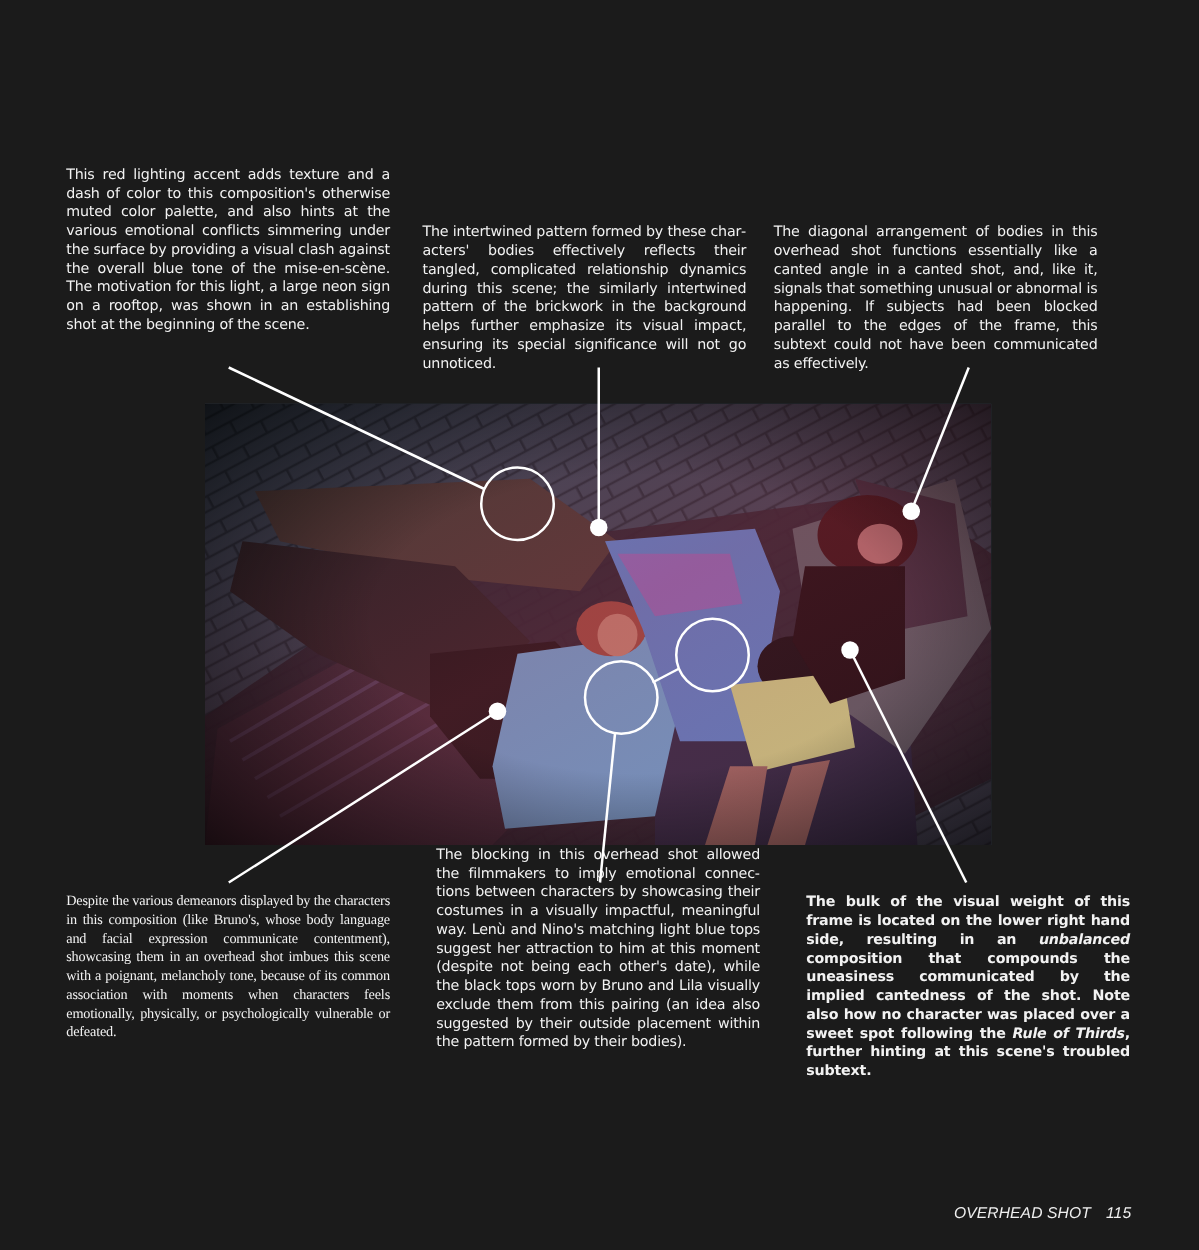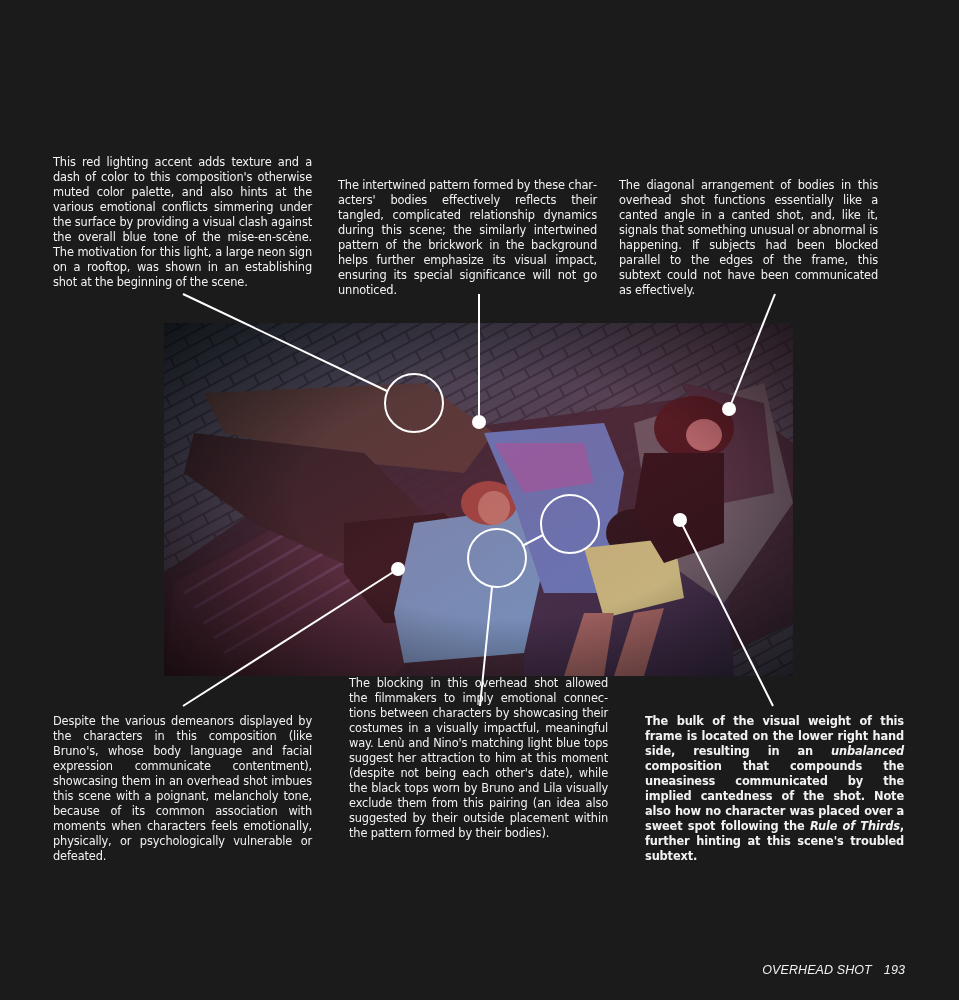--- a/index.html
+++ b/index.html
@@ -5,24 +5,24 @@
   html, body { margin:0; padding:0; }
   body {
     width:959px; height:1000px; background:#1b1b1b; position:relative; overflow:hidden;
     font-family:"DejaVu Sans", sans-serif; color:#f2f2f2;
   }
   .para {
     position:absolute; width:259px; font-size:11.4px; line-height:15.05px;
     text-align:justify; hyphens:manual; letter-spacing:-0.15px;
   }
   .para em { font-style:italic; }
-  #p1 { left:53px; top:155px; }
+  #p1 { left:53px; top:132px; }
   #p2 { left:338px; top:178px; }
   #p3 { left:619px; top:178px; }
-  #p4 { left:53px; top:714px; }
+  #p4 { left:53px; top:714px;font-family:Liberation Serif, serif; }
   #p5 { left:349px; top:676px; }
   #p6 { left:645px; top:714px;font-weight:bold; }
 
   .frame {
     position:absolute; left:164px; top:323px; width:629px; height:353px; overflow:hidden;
     background:#2a3240;
   }
   .frame svg { display:block; }
   .overlay { position:absolute; left:0; top:0; pointer-events:none; }
 
@@ -110,14 +110,14 @@
   </g>
   <g fill="#ffffff">
     <circle cx="479" cy="422" r="7"></circle>
     <circle cx="729" cy="409" r="7"></circle>
     <circle cx="398" cy="569" r="7"></circle>
     <circle cx="680" cy="520" r="7"></circle>
   </g>
 </svg>
 
 <div class="footer">
-  <span>OVERHEAD SHOT</span><span>193</span>
+  <span>OVERHEAD SHOT</span><span>115</span>
 </div>
 
 </body></html>

